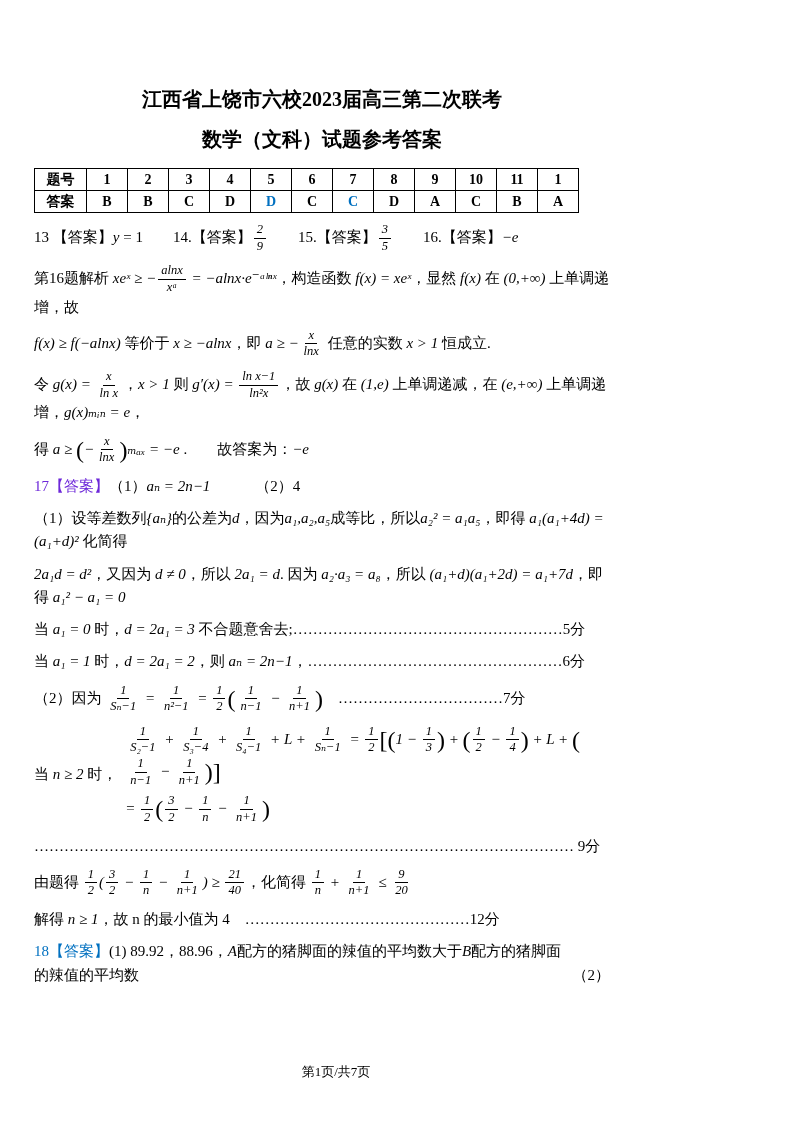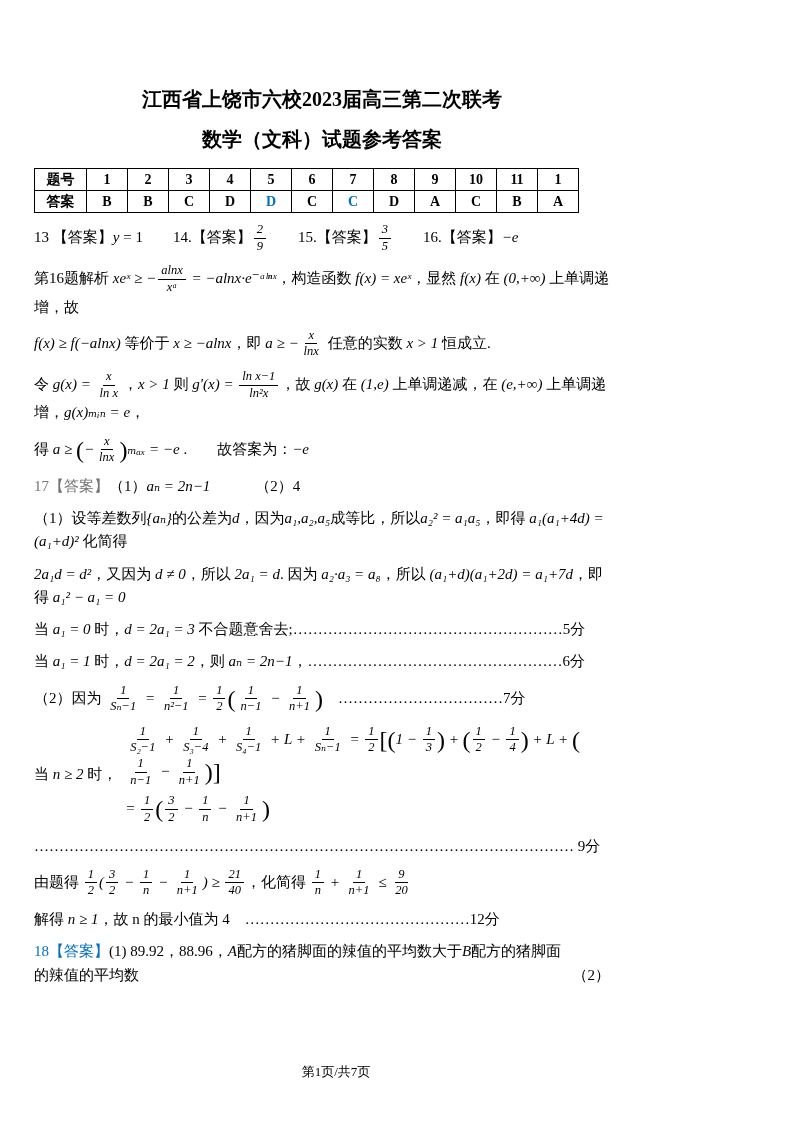--- a/index.html
+++ b/index.html
@@ -119,21 +119,21 @@
         <span class="den">ln x</span>
       </span>，<span class="mt">x &gt; 1</span> 则 <span class="mt">g′(x) = </span><span class="frac">
         <span class="num">ln x−1</span>
         <span class="den">ln²x</span>
       </span>，故 <span class="mt">g(x)</span> 在 <span class="mt">(1,e)</span> 上单调递减，在 <span class="mt">(e,+∞)</span> 上单调递增，<span class="mt">g(x)ₘᵢₙ = e</span>，</p>
   <p class="line">得 <span class="mt">a ≥ </span><span class="big">(</span><span class="mt">−</span><span class="frac">
         <span class="num">x</span>
         <span class="den">lnx</span>
       </span><span class="big">)</span><span class="mt">ₘₐₓ</span><span class="mt"> = −e</span> .　　故答案为：<span class="mt">−e</span></p>
 
-  <p class="line"><span class="accent" style="color: #737373;">17【答案】</span><span>（1）<span class="mt">aₙ = 2n−1</span>　　　（2）4</span></p>
+  <p class="line"><span class="accent" style="color: #6d28d9;">17【答案】</span><span>（1）<span class="mt">aₙ = 2n−1</span>　　　（2）4</span></p>
 
   <p class="line">（1）设等差数列<span class="mt">{aₙ}</span>的公差为<span class="mt">d</span>，因为<span class="mt">a₁,a₂,a₅</span>成等比，所以<span class="mt">a₂² = a₁a₅</span>，即得 <span class="mt">a₁(a₁+4d) = (a₁+d)²</span> 化简得</p>
   <p class="line"><span class="mt">2a₁d = d²</span>，又因为 <span class="mt">d ≠ 0</span>，所以 <span class="mt">2a₁ = d</span>. 因为 <span class="mt">a₂·a₃ = a₈</span>，所以 <span class="mt">(a₁+d)(a₁+2d) = a₁+7d</span>，即得 <span class="mt">a₁² − a₁ = 0</span></p>
   <p class="line">当 <span class="mt">a₁ = 0</span> 时，<span class="mt">d = 2a₁ = 3</span> 不合题意舍去;………………………………………………5分</p>
   <p class="line">当 <span class="mt">a₁ = 1</span> 时，<span class="mt">d = 2a₁ = 2</span>，则 <span class="mt">aₙ = 2n−1</span>，……………………………………………6分</p>
   <p class="line">（2）因为 <span class="frac">
         <span class="num">1</span>
         <span class="den">Sₙ−1</span>
       </span><span class="mt"> = </span><span class="frac">
         <span class="num">1</span>

